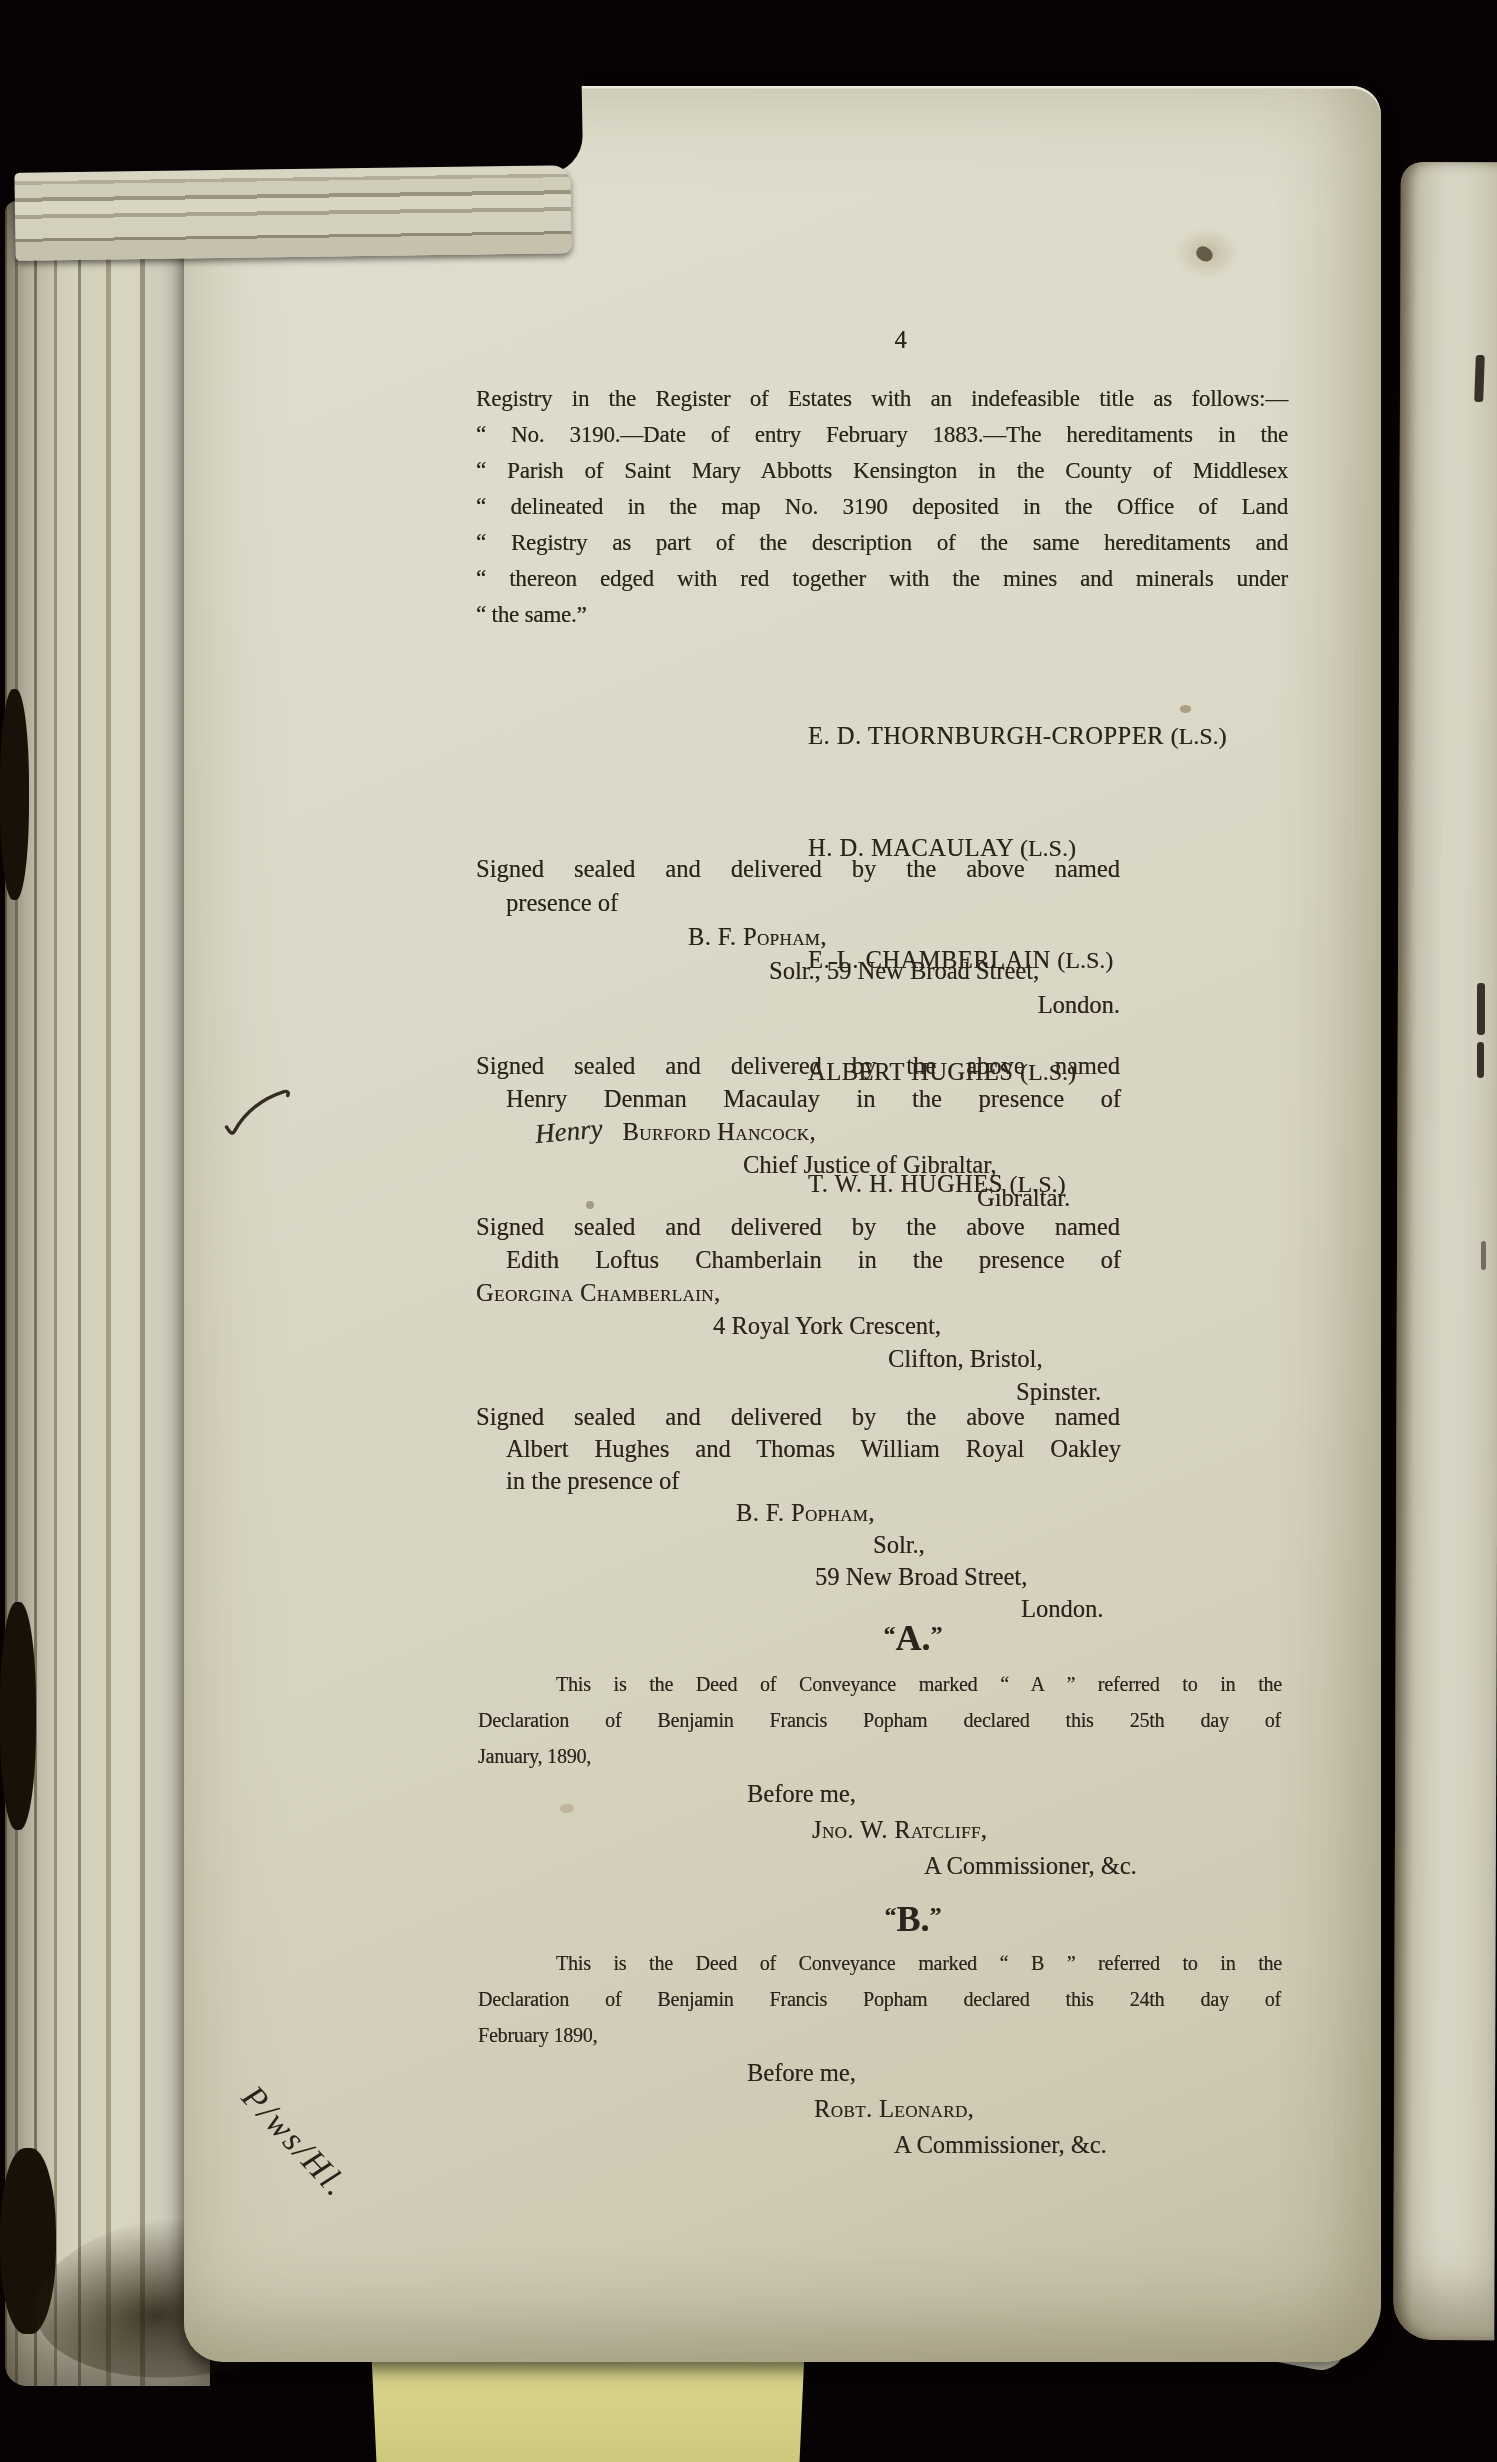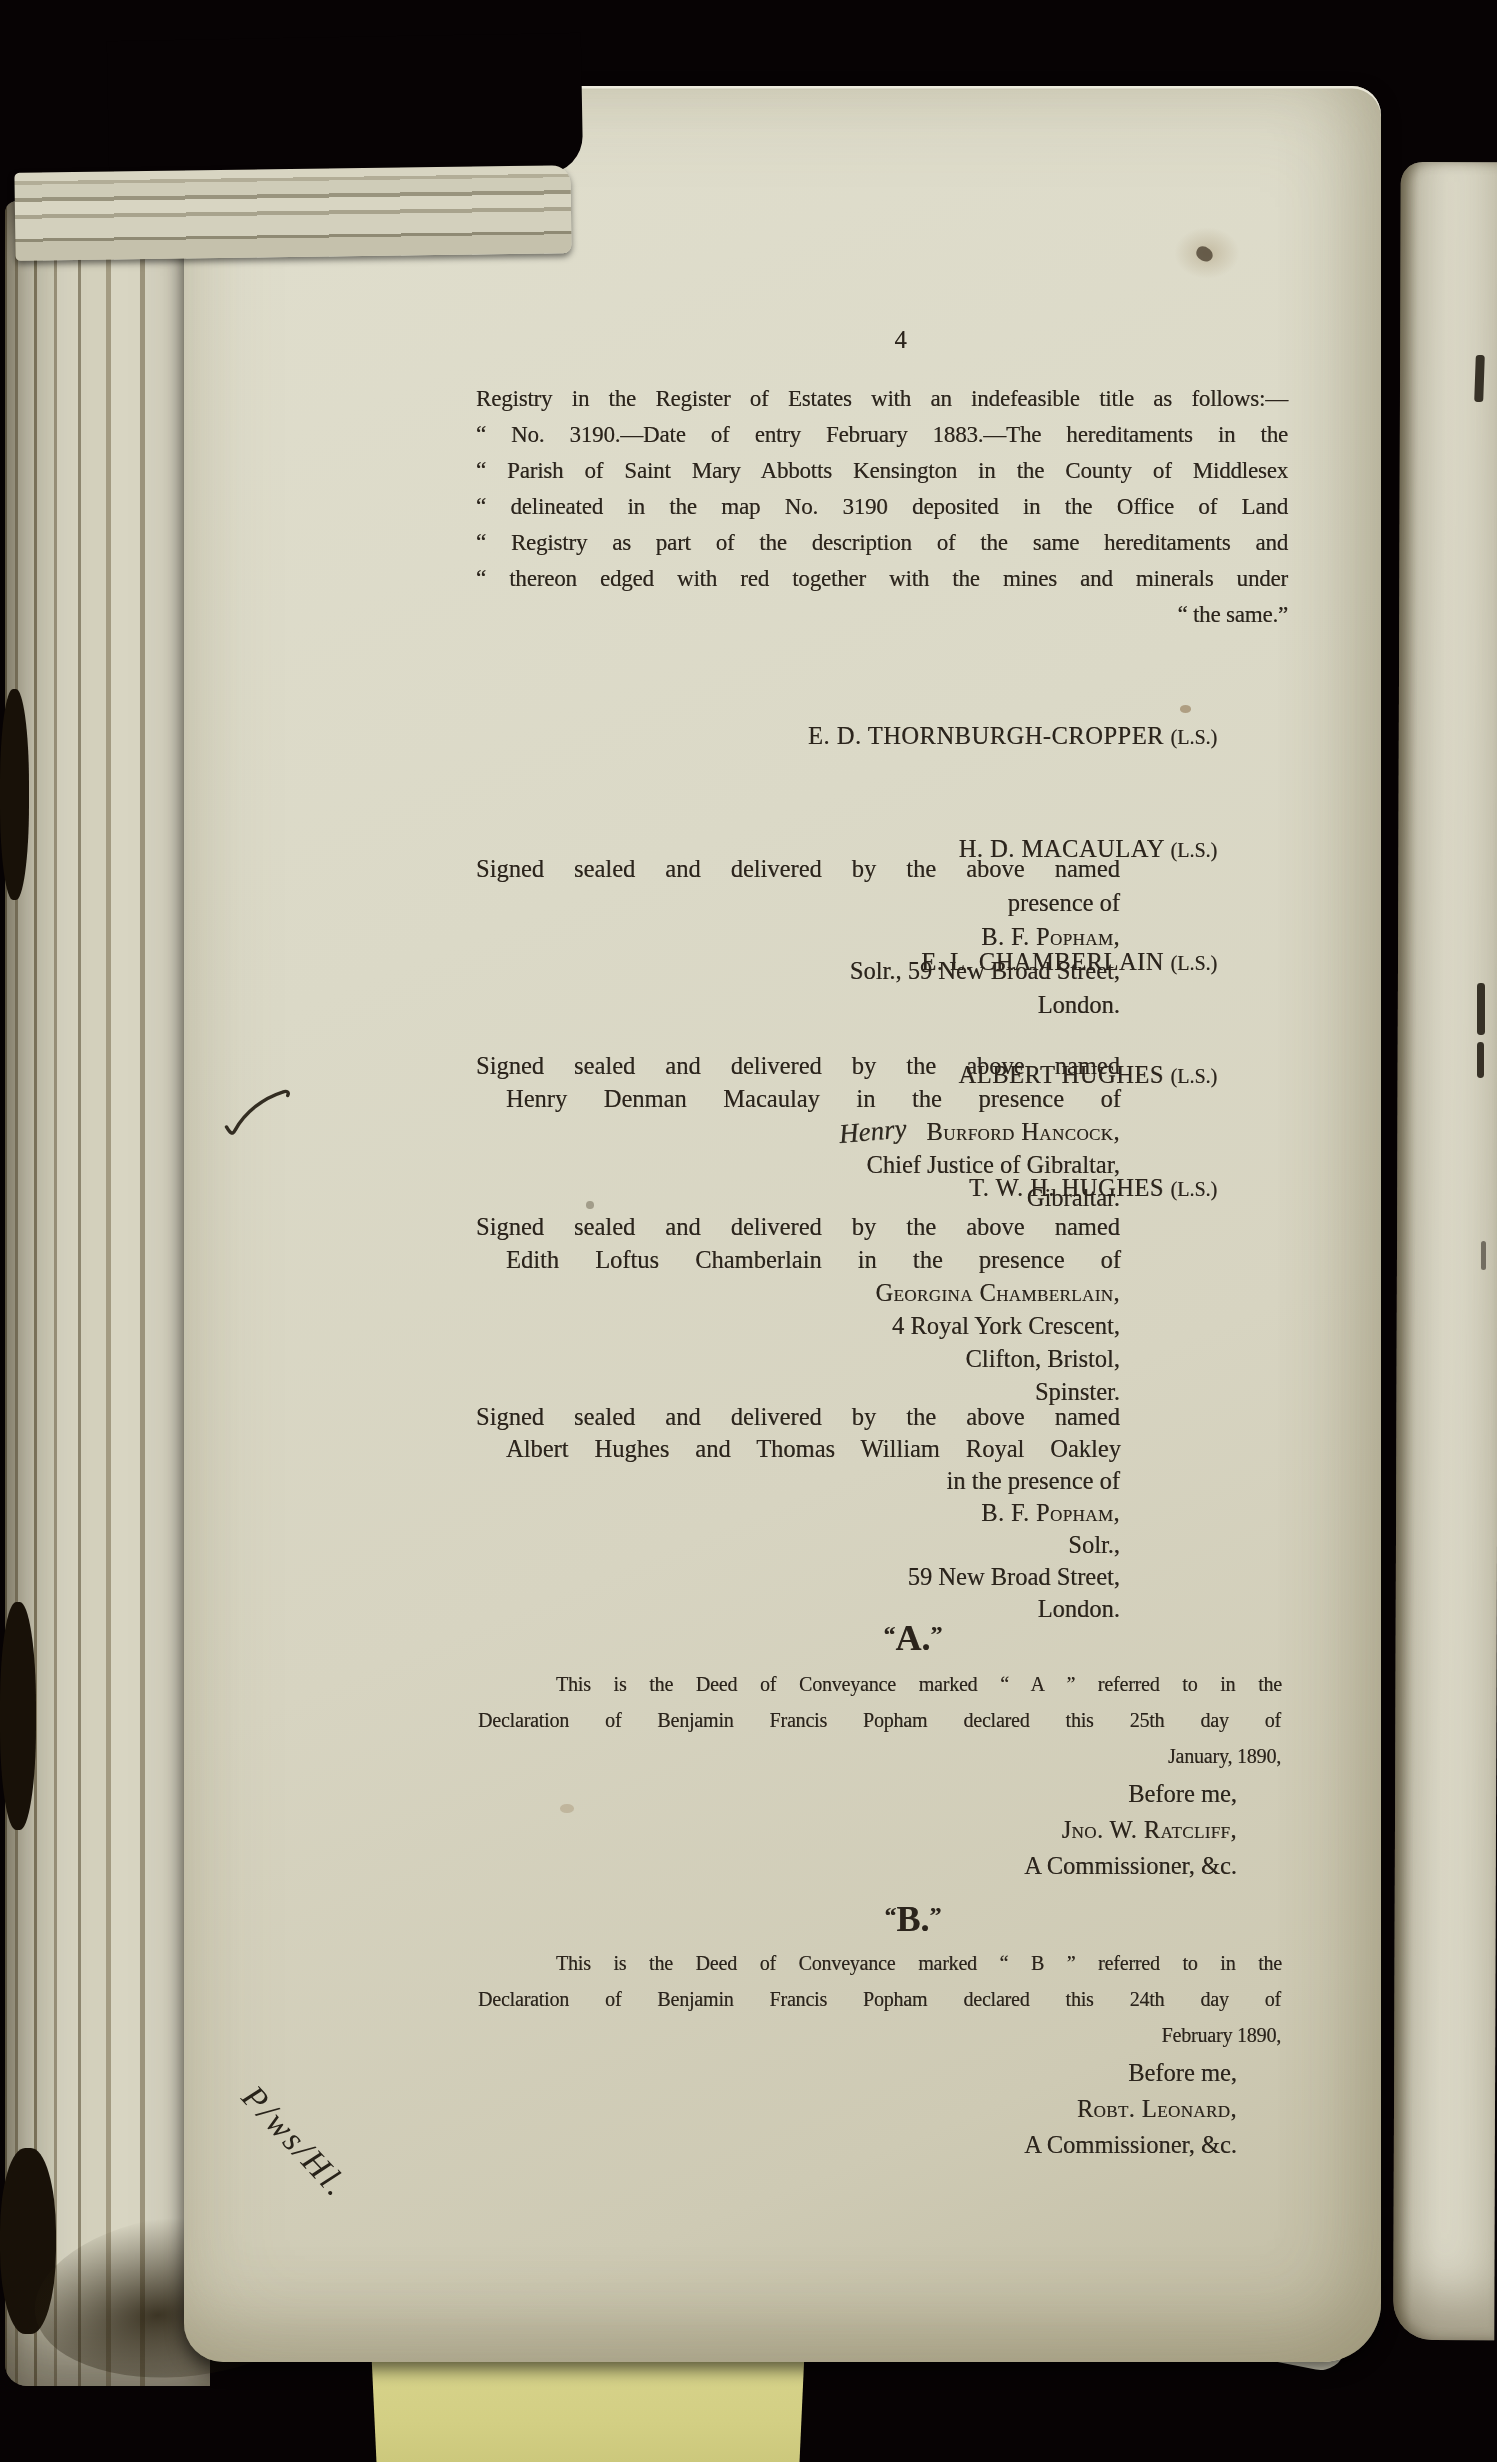--- a/index.html
+++ b/index.html
@@ -43,29 +43,29 @@
   #smudge{left:1174px;top:227px;width:66px;height:52px;border-radius:50%;z-index:7;
     background:radial-gradient(ellipse,rgba(150,128,88,.35),rgba(150,128,88,0) 70%);}
   #smudge-mark{left:1196px;top:247px;width:17px;height:14.4px;background:#4e4232;opacity:.8;
     border-radius:40% 55% 45% 50%;transform:rotate(24deg);z-index:7;}
   .fleck{border-radius:50%;z-index:7;}
   #checkmark{left:218px;top:1081px;z-index:8;}
   #shelfmark{left:262px;top:2078px;z-index:8;font-style:italic;font-size:34px;color:#28231a;
     transform:rotate(47deg);transform-origin:top left;letter-spacing:2.5px;white-space:pre;}
   
   .txt{z-index:7;}
-  .ln{position:relative;text-align:right;}
+  .ln{position:relative;}
   .just{text-align:justify;text-align-last:justify;}
   .tr{text-align:right;}
   .sc{font-variant:small-caps;letter-spacing:0.4px;}
   .soft{text-shadow:0.3px 0.3px 0.6px rgba(43,36,28,.55);}
   #page-num{left:871px;top:326px;width:59px;text-align:center;font-size:24.5px;}
   #intro{left:476px;top:381px;width:812px;font-size:23px;line-height:36px;letter-spacing:-0.2px;}
   #sigs{left:808px;top:643px;font-size:24.5px;line-height:37px;letter-spacing:0.5px;white-space:pre;}
-  .seal{font-size:20px;letter-spacing:0;}
+  .seal{font-size:24px;letter-spacing:0;}
   .att{left:476px;width:644px;font-size:24.5px;}
   #att1{top:852px;line-height:34px;}
   #att2{top:1049px;line-height:33px;}
   #att3{top:1210px;line-height:33px;}
   #att4{top:1401px;line-height:32px;}
   .ml35{margin-left:30px;}
   .jw{width:615px;}
   .script{font-style:italic;font-size:27px;display:inline-block;transform:rotate(-5deg);color:#2e2920;}
   .heading{left:507px;width:812px;text-align:center;font-weight:bold;font-size:36px;line-height:42px;}
   #heading-a{top:1613px;}

